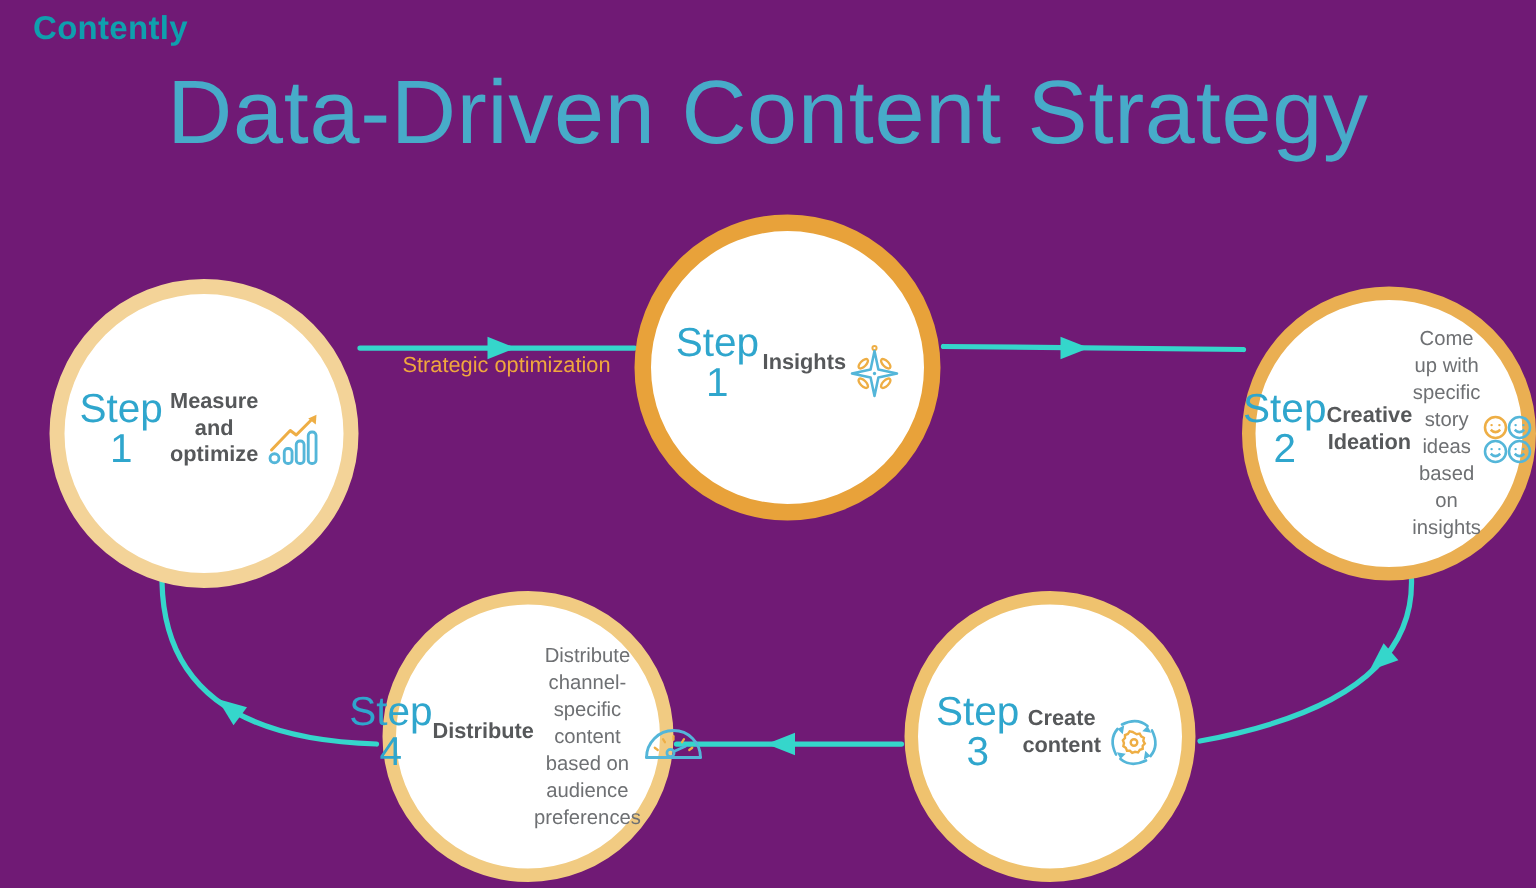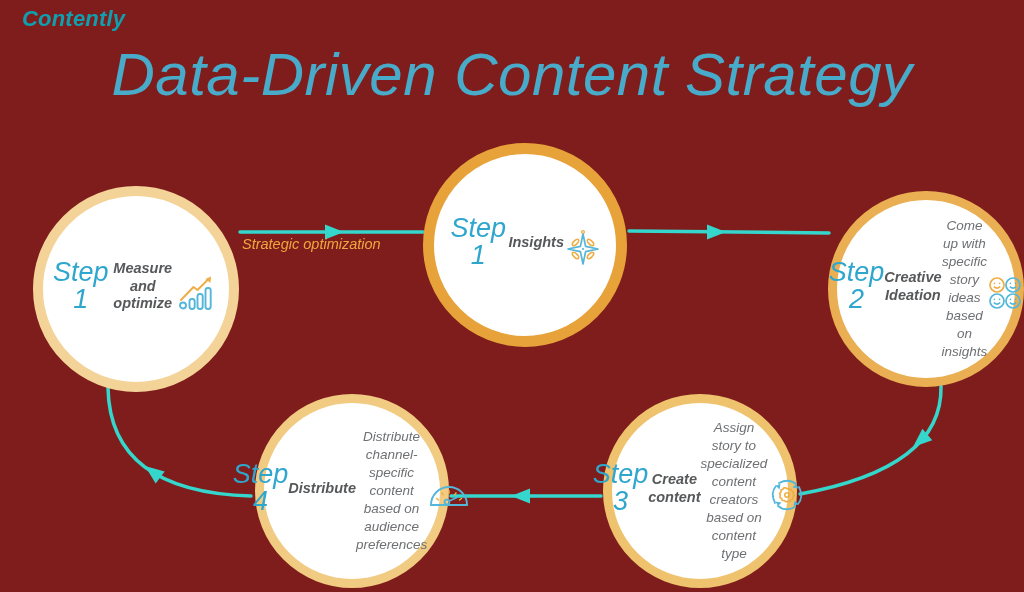--- a/index.html
+++ b/index.html
@@ -1,38 +1,38 @@
 <!DOCTYPE html>
 <html><head>
 <meta charset="utf-8">
 <style>
   html,body{margin:0;padding:0;background:#fff;}
   body{width:1024px;height:592px;font-family:"Liberation Sans",sans-serif;overflow:hidden;}
-  .canvas{position:relative;width:1024px;height:592px;background:#7f1d1d;font-style:italic;}
+  .canvas{position:relative;width:1024px;height:592px;background:#701a75;}
 
   .logo{position:absolute;left:22px;top:6px;font-size:22px;font-weight:bold;color:#0f9fae;letter-spacing:.2px;}
 
   .title{position:absolute;left:0;right:0;top:40px;text-align:center;font-size:60px;font-weight:300;color:#47abc9;letter-spacing:.5px;white-space:nowrap;}
 
   .step{position:absolute;border-radius:50%;background:#fff;border-style:solid;box-sizing:border-box;
         display:flex;flex-direction:row;align-items:center;justify-content:center;text-align:center;}
   .step .heading{color:#2fa6cd;font-size:27px;font-weight:400;margin:0 0 7px 0;line-height:1;}
   .step .subtitle{color:#56585a;font-size:14.5px;font-weight:bold;margin:0 0 5px 0;line-height:1.2;}
   .step .desc{color:#6e7073;font-size:13.5px;line-height:1.33;margin:0;}
   .step .icon{margin-top:7px;line-height:0;}
 
   #step1{left:423px;top:143px;width:204px;height:204px;border-width:11px;padding:0 14px;}
   #step2{left:828px;top:191px;width:196px;height:196px;border-width:9px;padding:0 12px;}
   #step3{left:603px;top:394px;width:194px;height:194px;border-width:9px;padding:0 12px;}
   #step4{left:255px;top:394px;width:194px;height:194px;border-width:9px;padding:0 12px;}
   #step5{left:33px;top:186px;width:206px;height:206px;border-width:10px;padding:0 10px;}
 
   .arrows{position:absolute;left:0;top:0;width:1024px;height:592px;pointer-events:none;}
 
-  .flow-label{position:absolute;left:242px;top:237px;width:165px;text-align:left;
+  .flow-label{position:absolute;left:242px;top:237px;width:165px;text-align:right;
               color:#f0a73d;font-size:14.5px;line-height:1.1;}
 </style>
 </head>
 <body>
 
 <div class="canvas">
 
   <div class="logo">Contently</div>
 
   <div class="title">Data-Driven Content Strategy</div>
@@ -106,21 +106,20 @@
             <path d="M22.8 27.5 Q26 30.6 29.2 27.5"></path>
           </g>
         </g>
       </svg>
     </div>
   </div>
 
   <div class="step" id="step3" style="border-color: rgb(239, 194, 110);">
     <div class="heading">Step 3</div>
     <div class="subtitle">Create content</div>
-    <div class="desc">Assign story to specialized content creators based on content type</div>
     <div class="icon">
       <svg width="40" height="40" viewBox="0 0 40 40">
         <g stroke="#54b6d9" stroke-width="1.8" fill="none" stroke-linecap="round">
           <path d="M12 8 Q22 3 29 9"></path>
           <path d="M32 12 Q37 22 31 29"></path>
           <path d="M28 32 Q18 37 11 31"></path>
           <path d="M8 28 Q3 18 9 11"></path>
         </g>
         <g fill="#54b6d9">
           <polygon points="29,9 31.5,13.5 25.5,12.5"></polygon>

